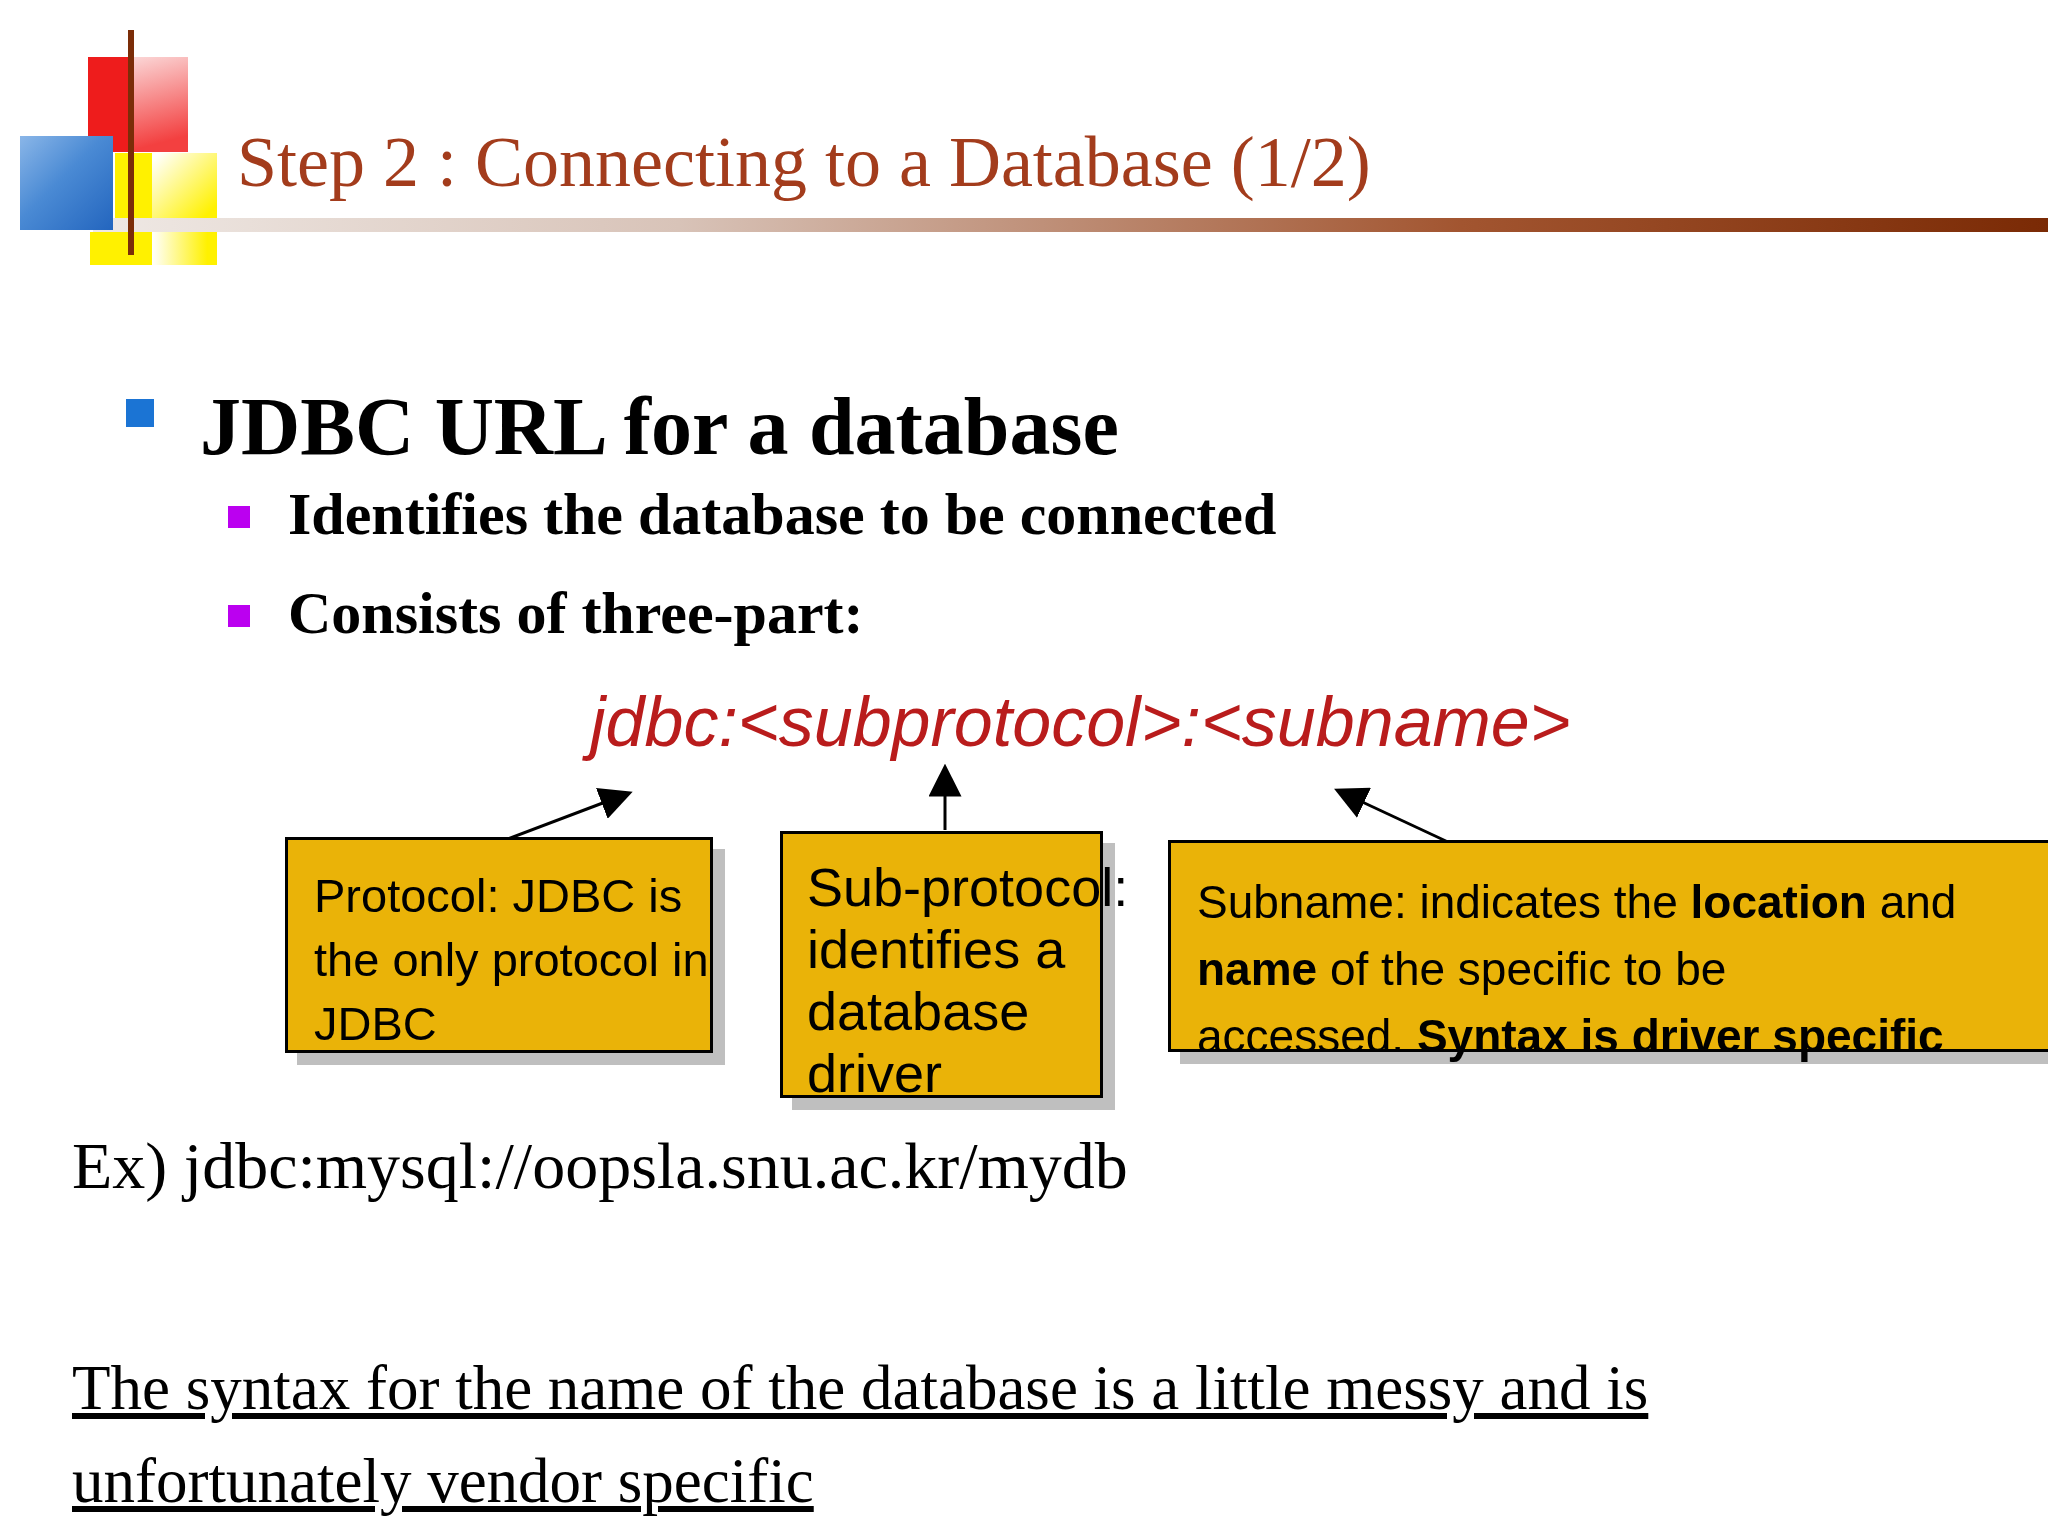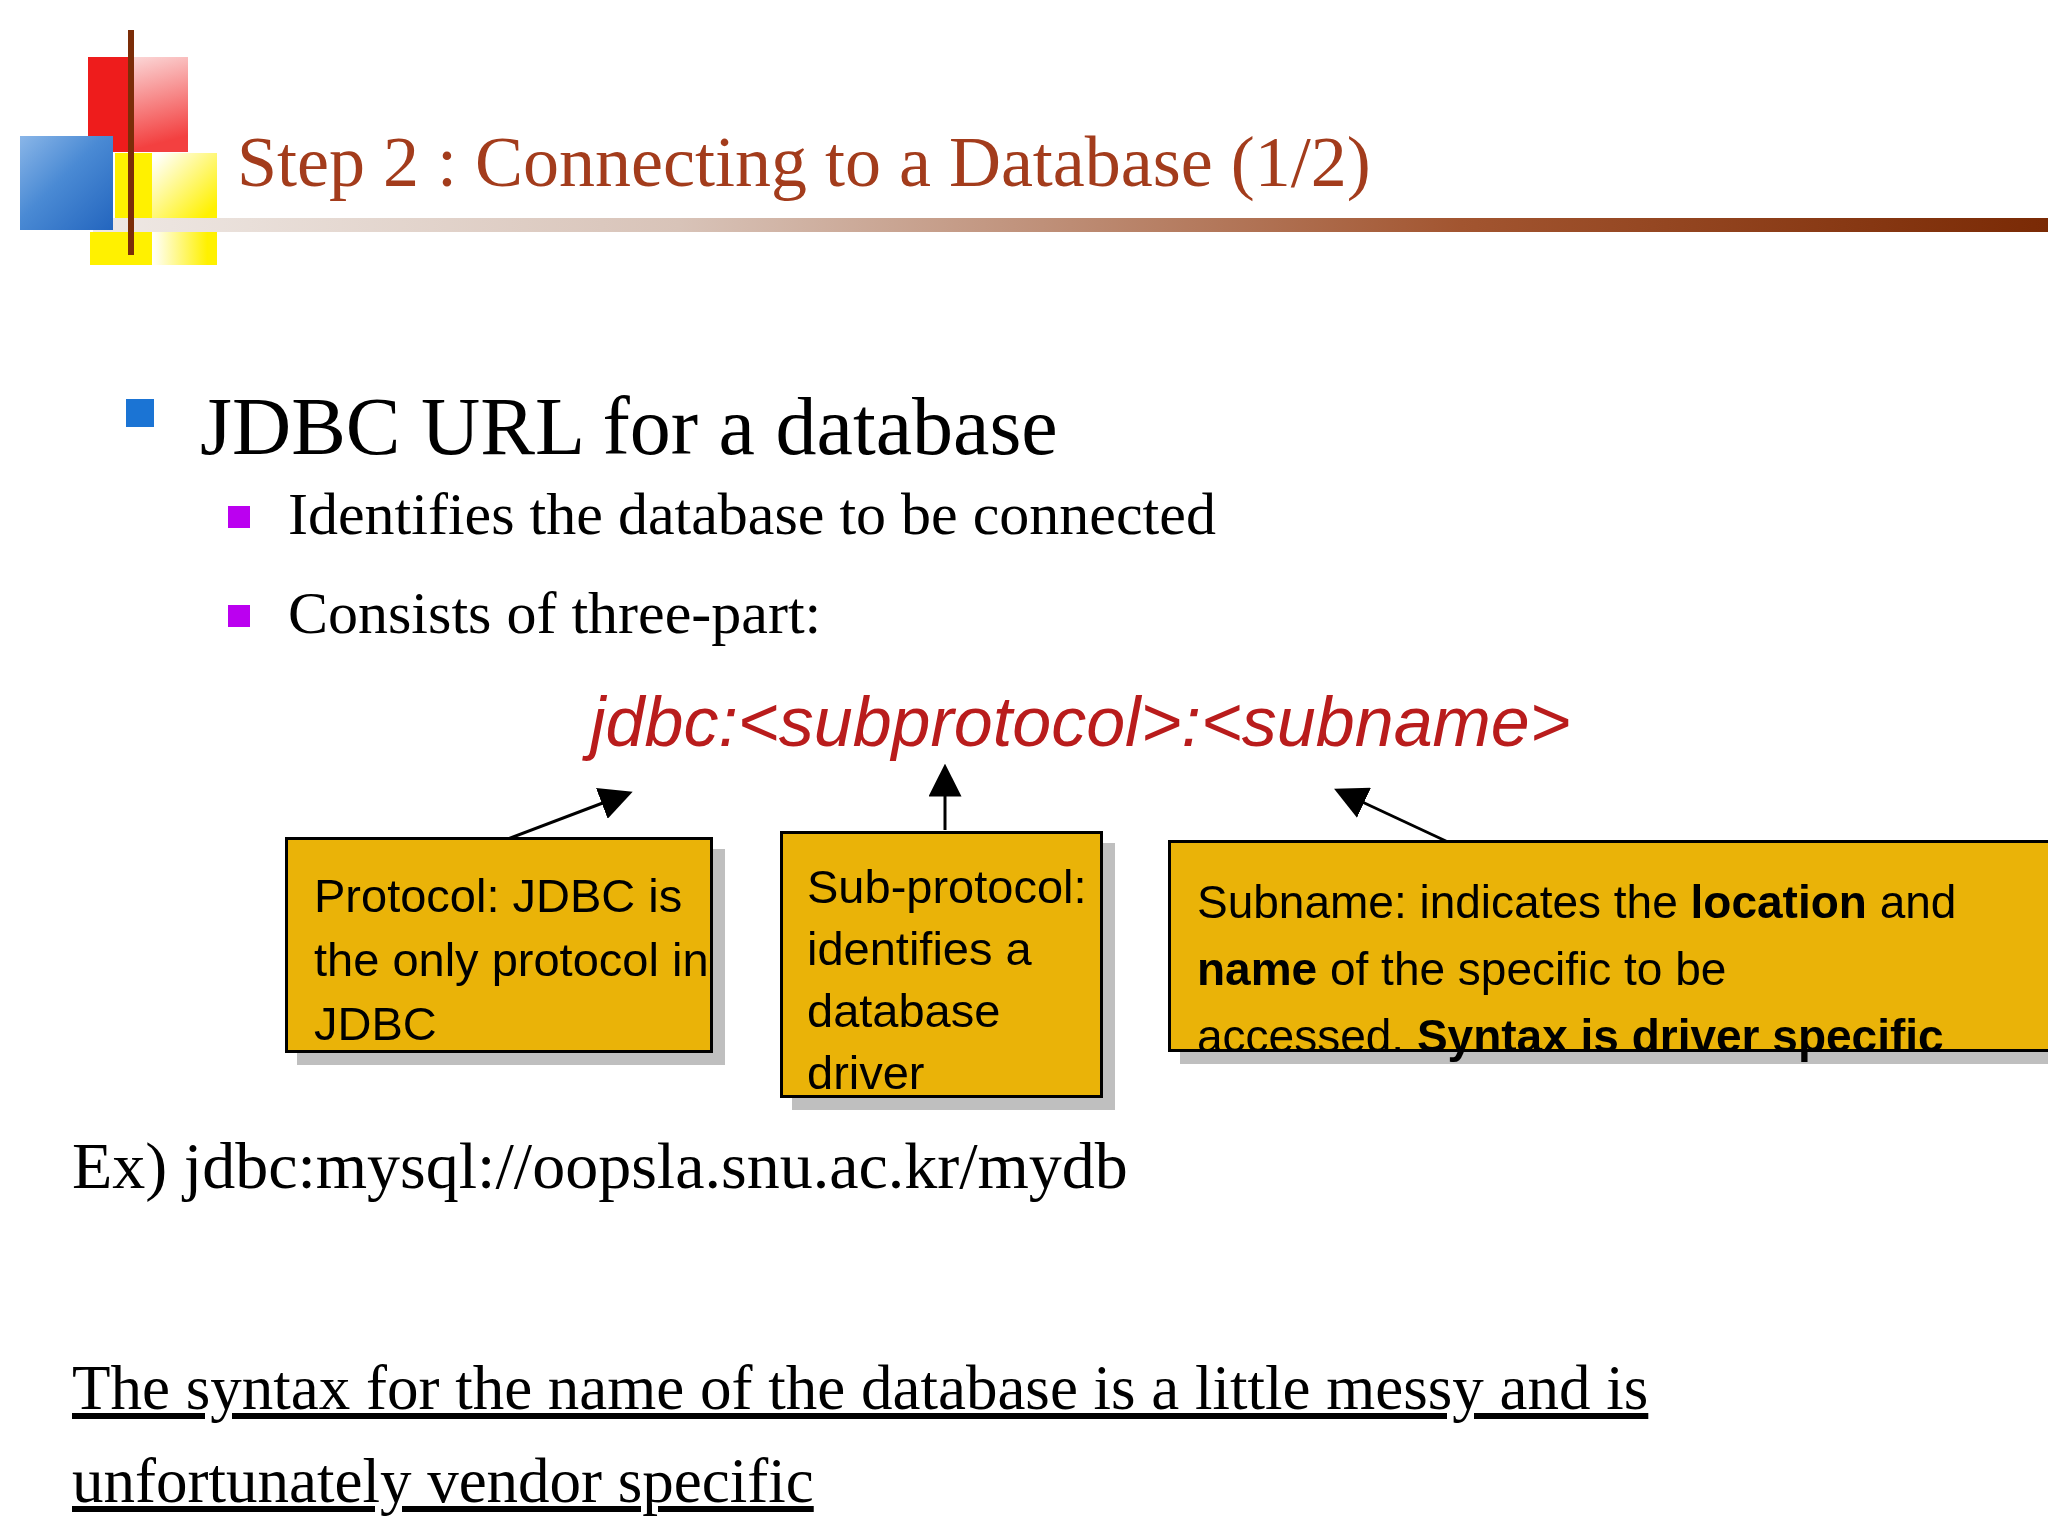--- a/index.html
+++ b/index.html
@@ -29,21 +29,21 @@
   
   .title{
     position:absolute;left:237px;top:126px;margin:0;
     font-size:72px;font-weight:normal;line-height:1.0;
     color:#a33c1c;white-space:nowrap;
   }
 
   
   .bullet-sq{position:absolute;width:28px;height:28px;background:#1b74d4;}
   .sub-sq{position:absolute;width:22px;height:22px;background:#bb00f0;}
-  .bullet-text{position:absolute;color:#000;white-space:nowrap;line-height:1.2;}
+  .bullet-text{position:absolute;color:#000;white-space:nowrap;line-height:1.2;font-weight:bold;}
   .b-main{left:200px;top:378px;font-size:82px;}
   .b-sub1{left:288px;top:478px;font-size:60px;}
   .b-sub2{left:288px;top:577px;font-size:60px;}
 
   
   .jdbc-url{
     position:absolute;left:590px;top:684px;
     font-family:"Liberation Sans", sans-serif;
     font-size:70px;line-height:1.1;color:#b91c1c;white-space:nowrap;font-style:italic;
   }
@@ -52,21 +52,21 @@
   .callout{
     position:absolute;background:#eab308;border:3px solid #000;
     box-shadow:12px 12px 0 #bfbfbf;
     font-family:"Liberation Sans", sans-serif;color:#000;
     box-sizing:border-box;
   }
   .callout .line{white-space:nowrap;}
   .co-protocol{left:285px;top:837px;width:428px;height:216px;padding:24px 0 0 26px;
     font-size:47px;line-height:64px;}
   .co-subprotocol{left:780px;top:831px;width:323px;height:267px;padding:22px 0 0 24px;
-    font-size:47px;line-height:62px;}
+    font-size:54px;line-height:62px;}
   .co-subname{left:1168px;top:840px;width:900px;height:212px;padding:26px 0 0 26px;
     font-size:46px;line-height:67px;}
   .co-subname b{font-weight:bold;}
 
   
   .arrows{position:absolute;left:0;top:0;width:2048px;height:1536px;pointer-events:none;}
 
   
   .example{position:absolute;left:72px;top:1126px;font-size:66px;line-height:1.2;color:#000;white-space:nowrap;}
   .footer{position:absolute;left:72px;top:1342px;font-size:63px;line-height:1.47;color:#000;}

